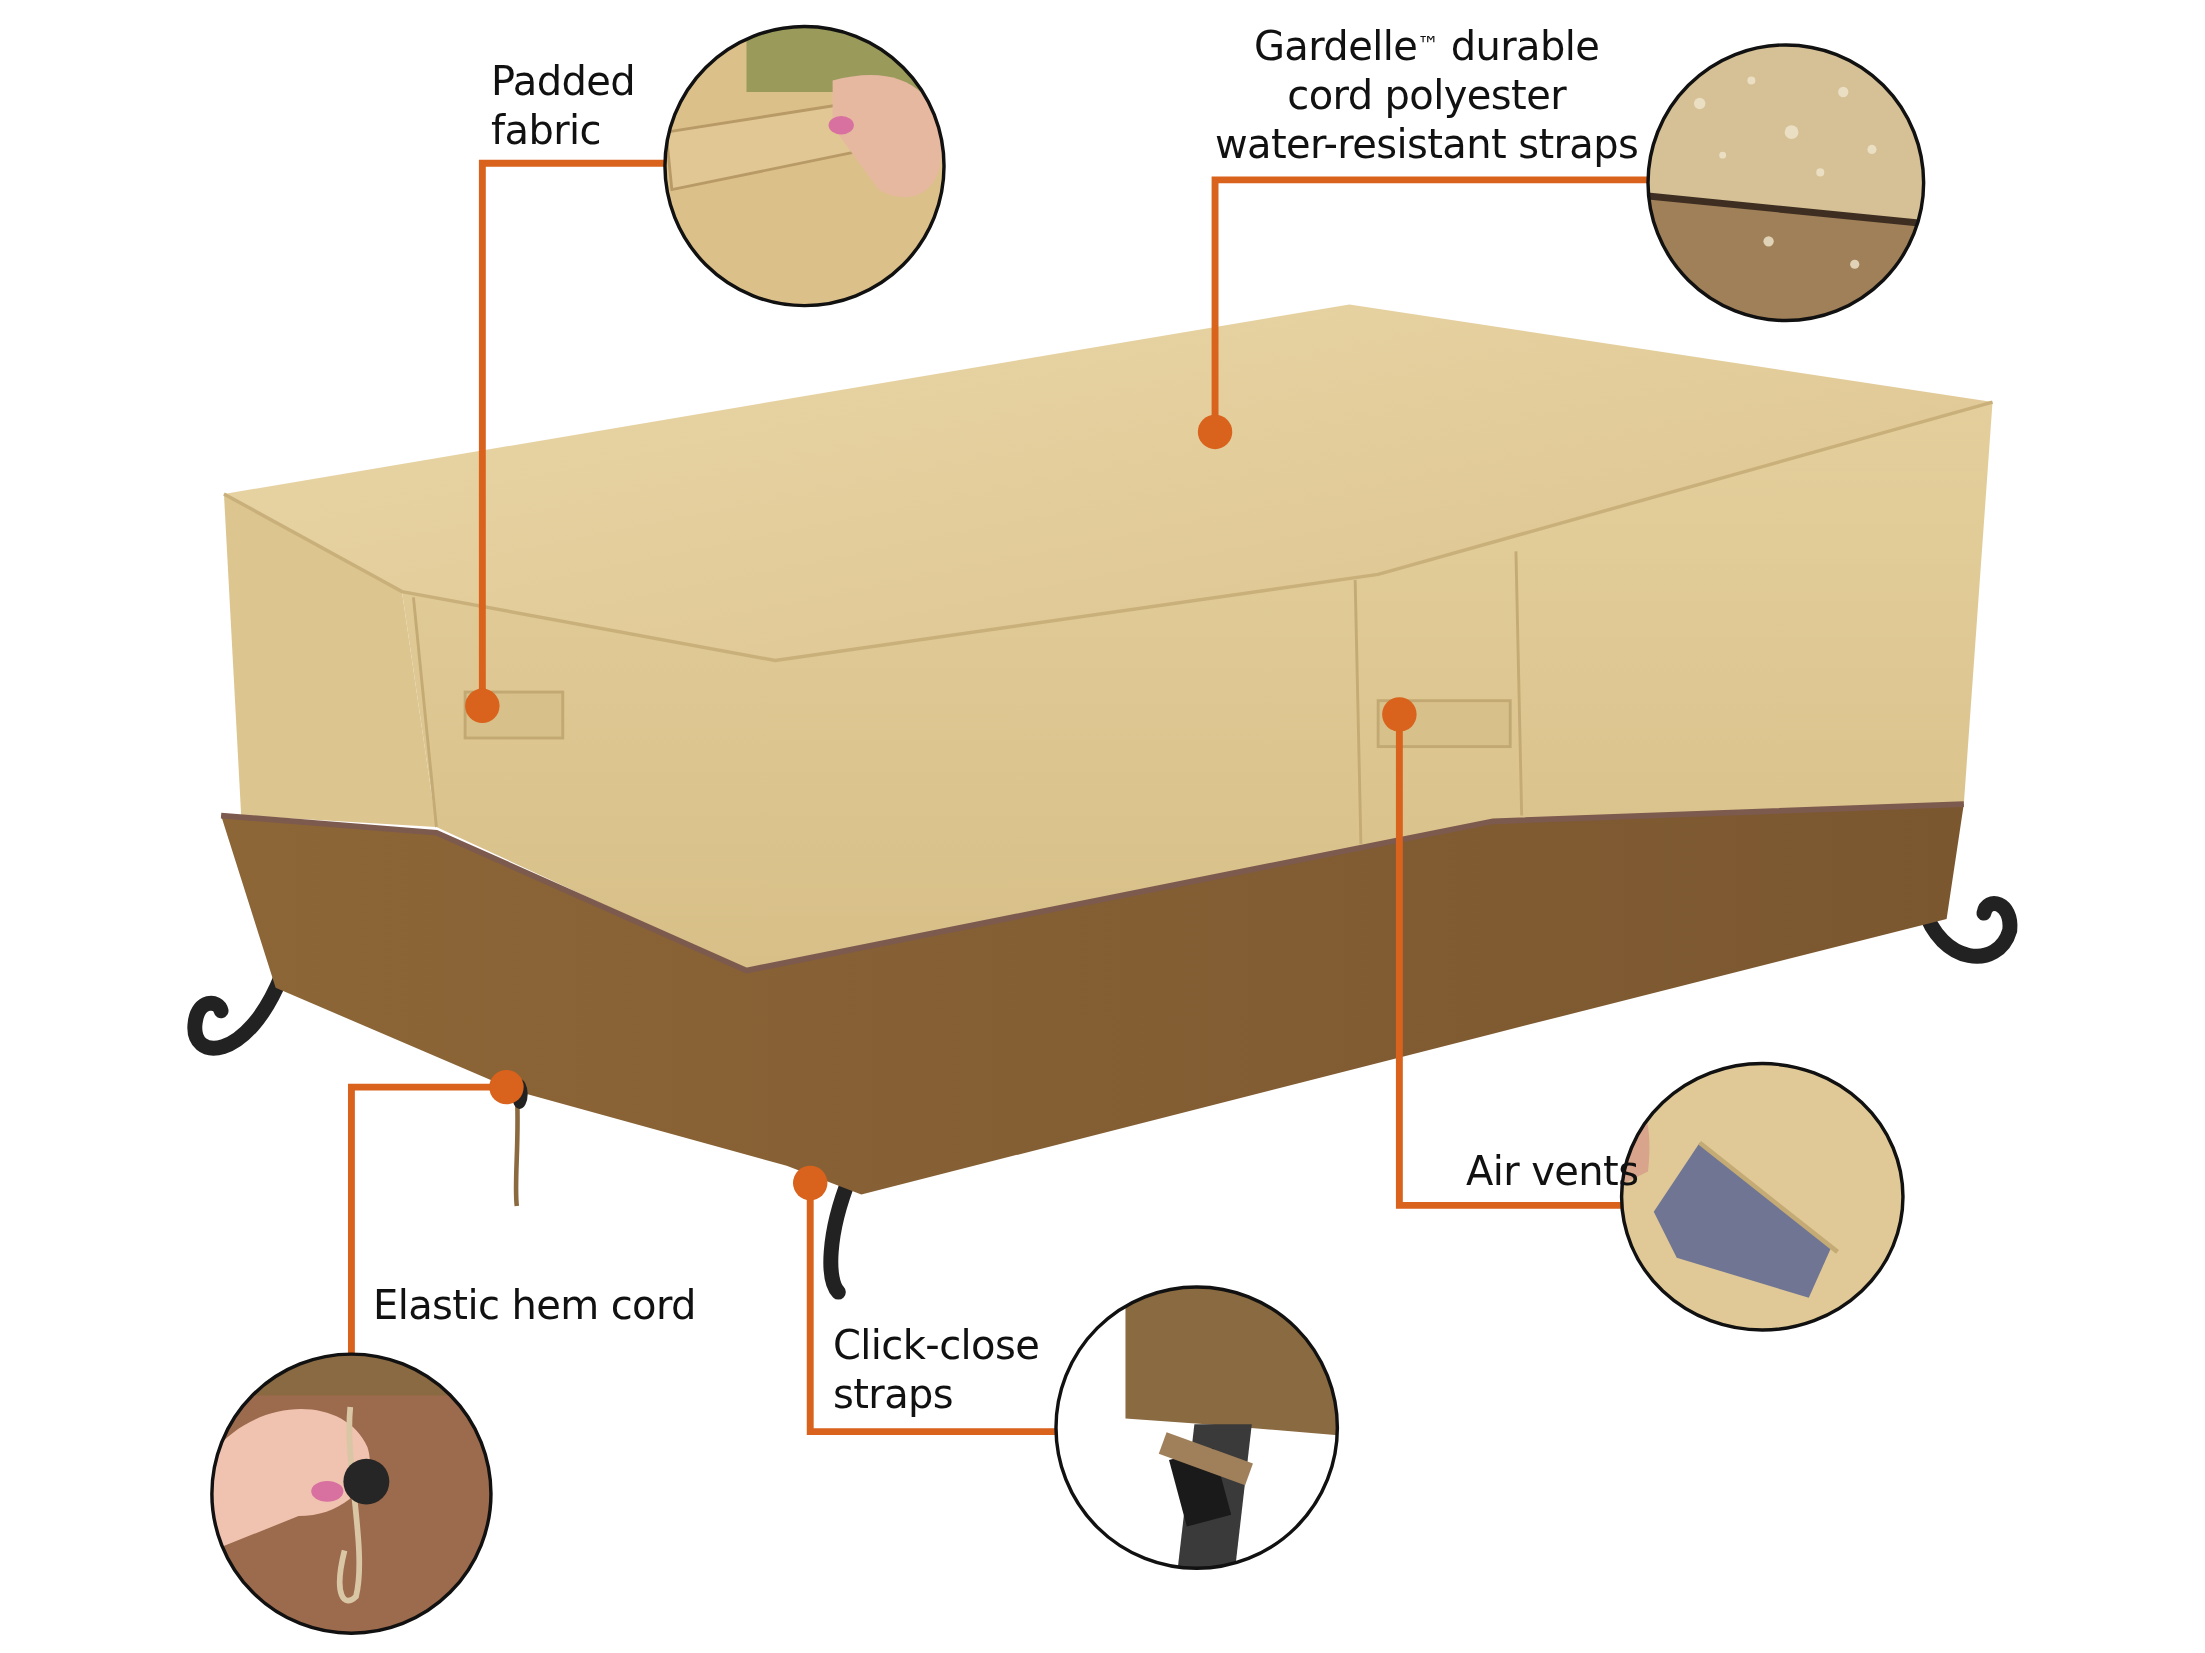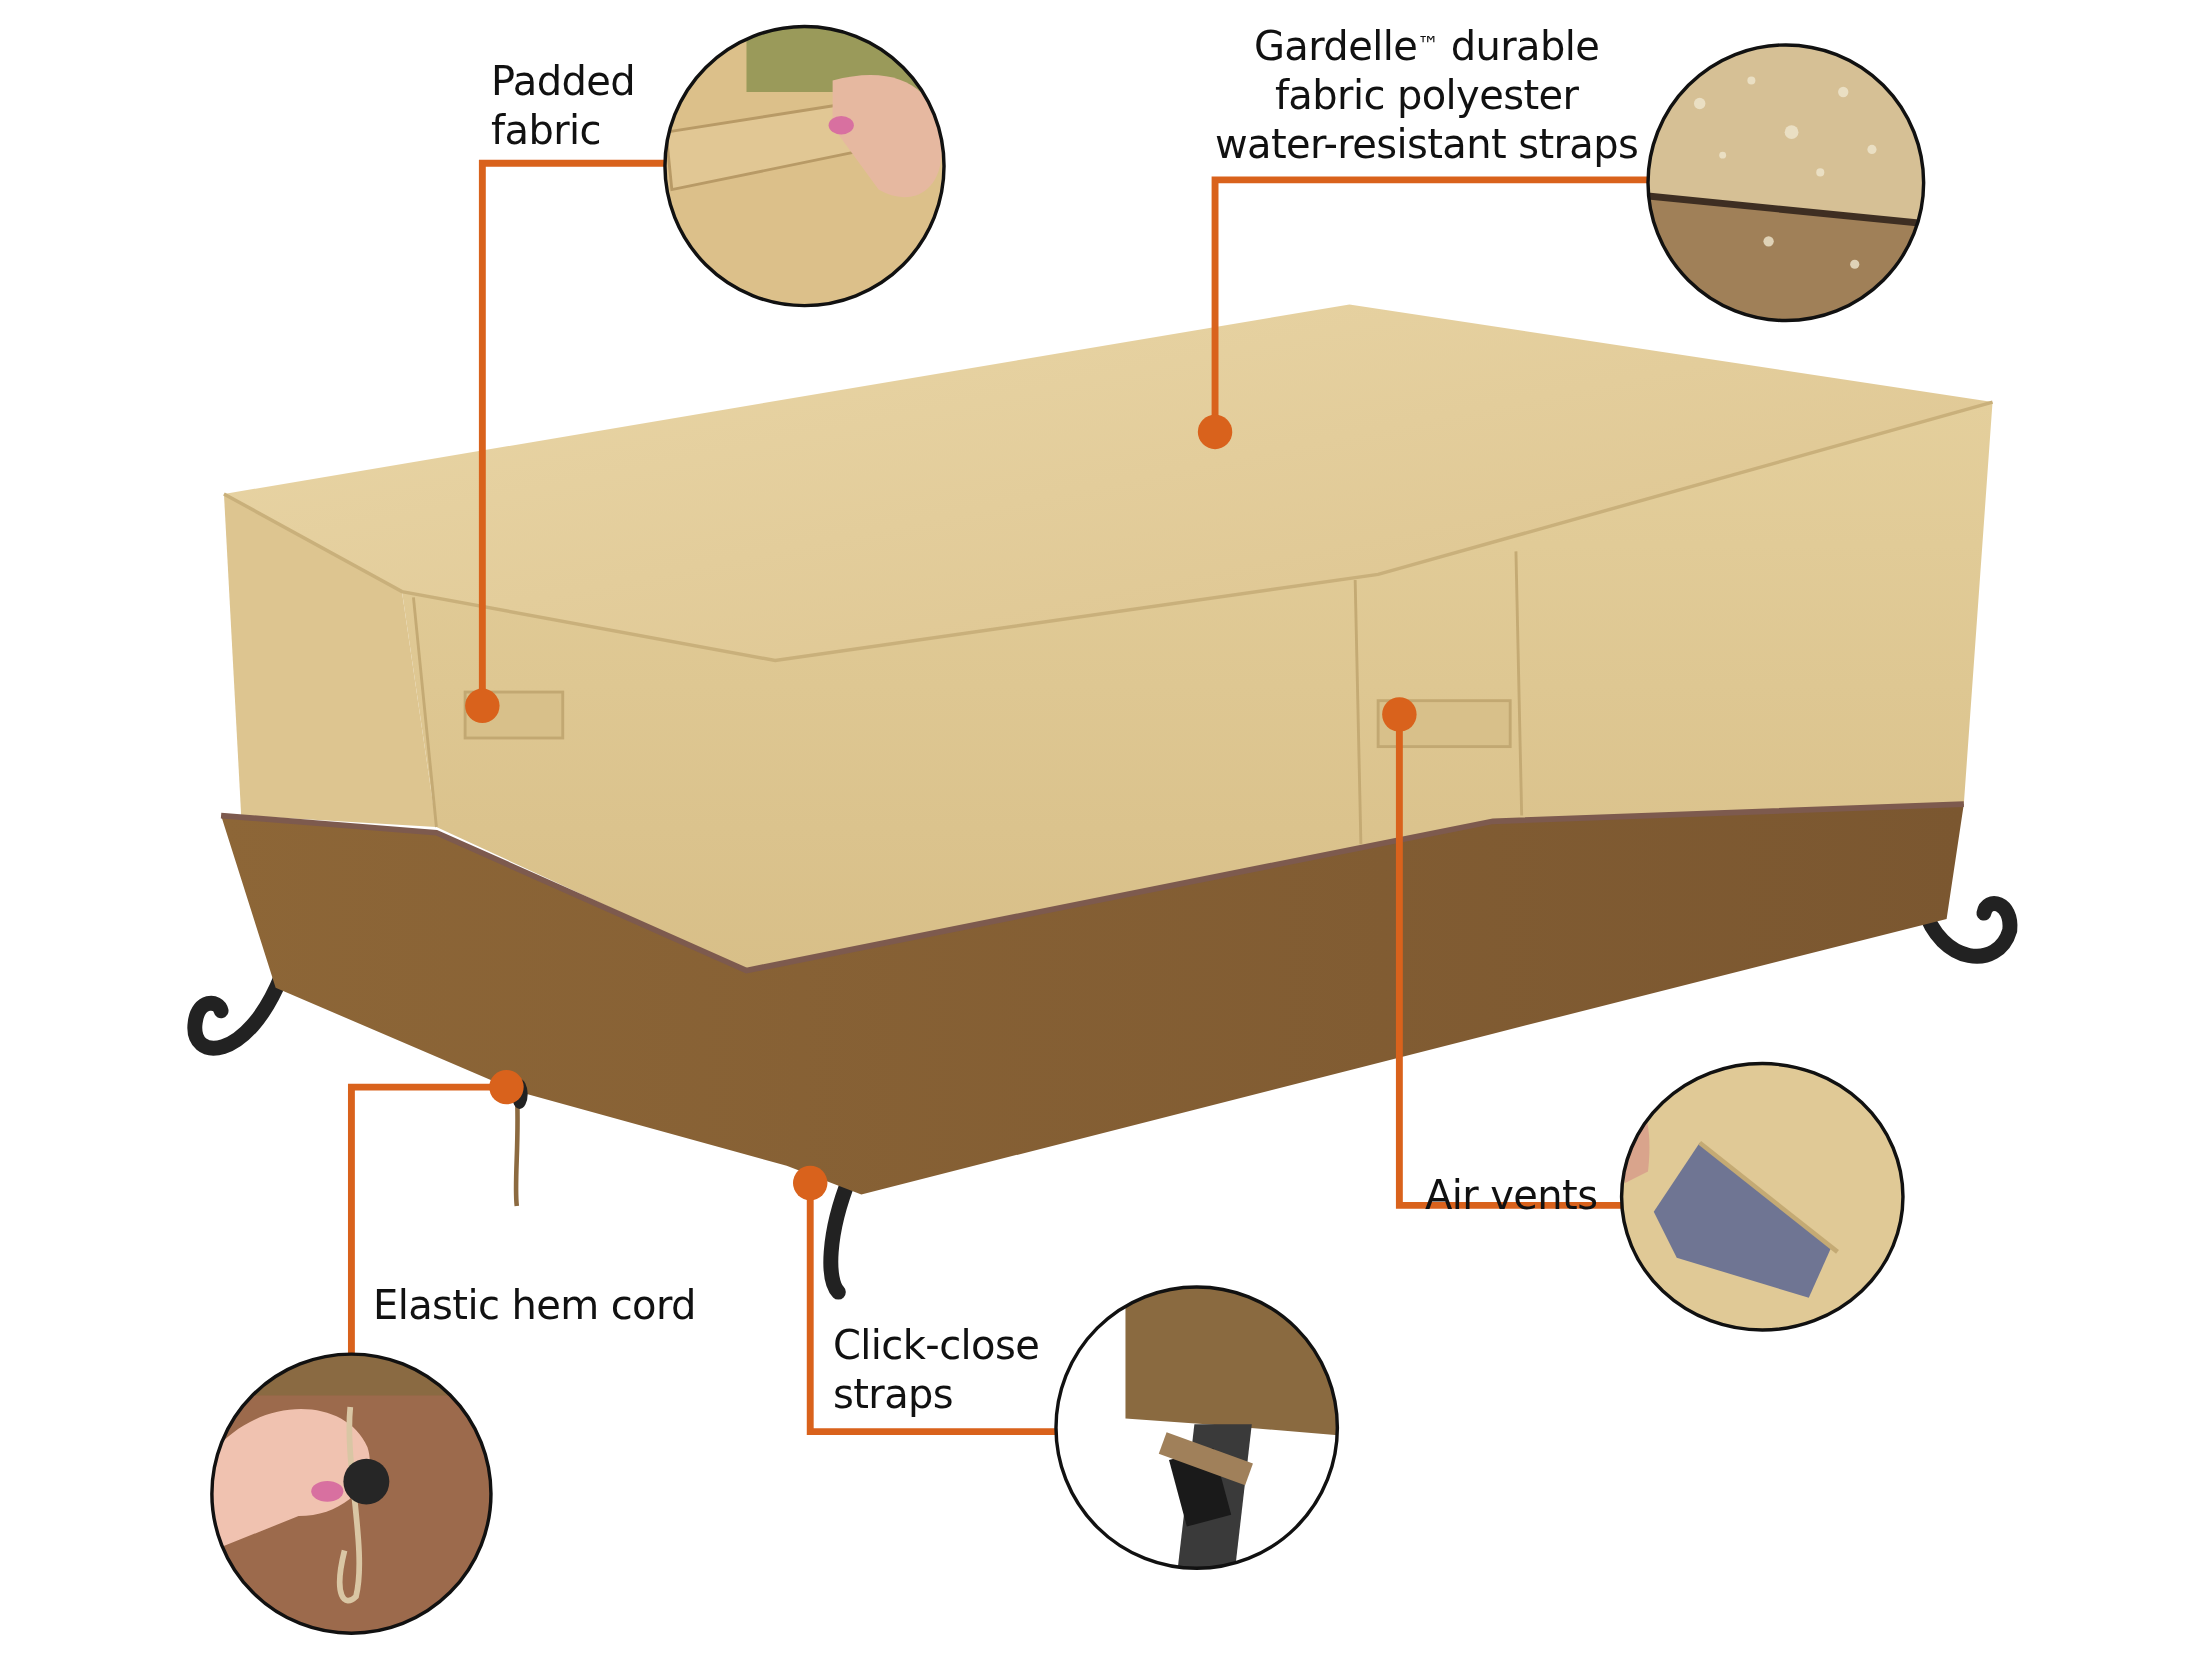--- a/index.html
+++ b/index.html
@@ -156,25 +156,25 @@
   </g>
 </svg>
 
 <div class="label" style="left:491px; top:57px;">
   <div>Padded</div>
   <div>fabric</div>
 </div>
 
 <div class="label" style="left:1215px; top:22px;text-align:center;">
   <div><span>Gardelle</span><span class="tm">™</span><span> durable</span></div>
-  <div>fabric polyester</div>
+  <div>cord polyester</div>
   <div>water-resistant straps</div>
 </div>
 
-<div class="label" style="left:1425px; top:1147px;margin-top:24px;">
+<div class="label" style="left:1466px; top:1147px;">
   <div>Air vents</div>
 </div>
 
 <div class="label" style="left:373px; top:1249px;margin-top:32px;">
   <div>Elastic hem cord</div>
 </div>
 
 <div class="label" style="left:833px; top:1321px;">
   <div>Click-close</div>
   <div>straps</div>

